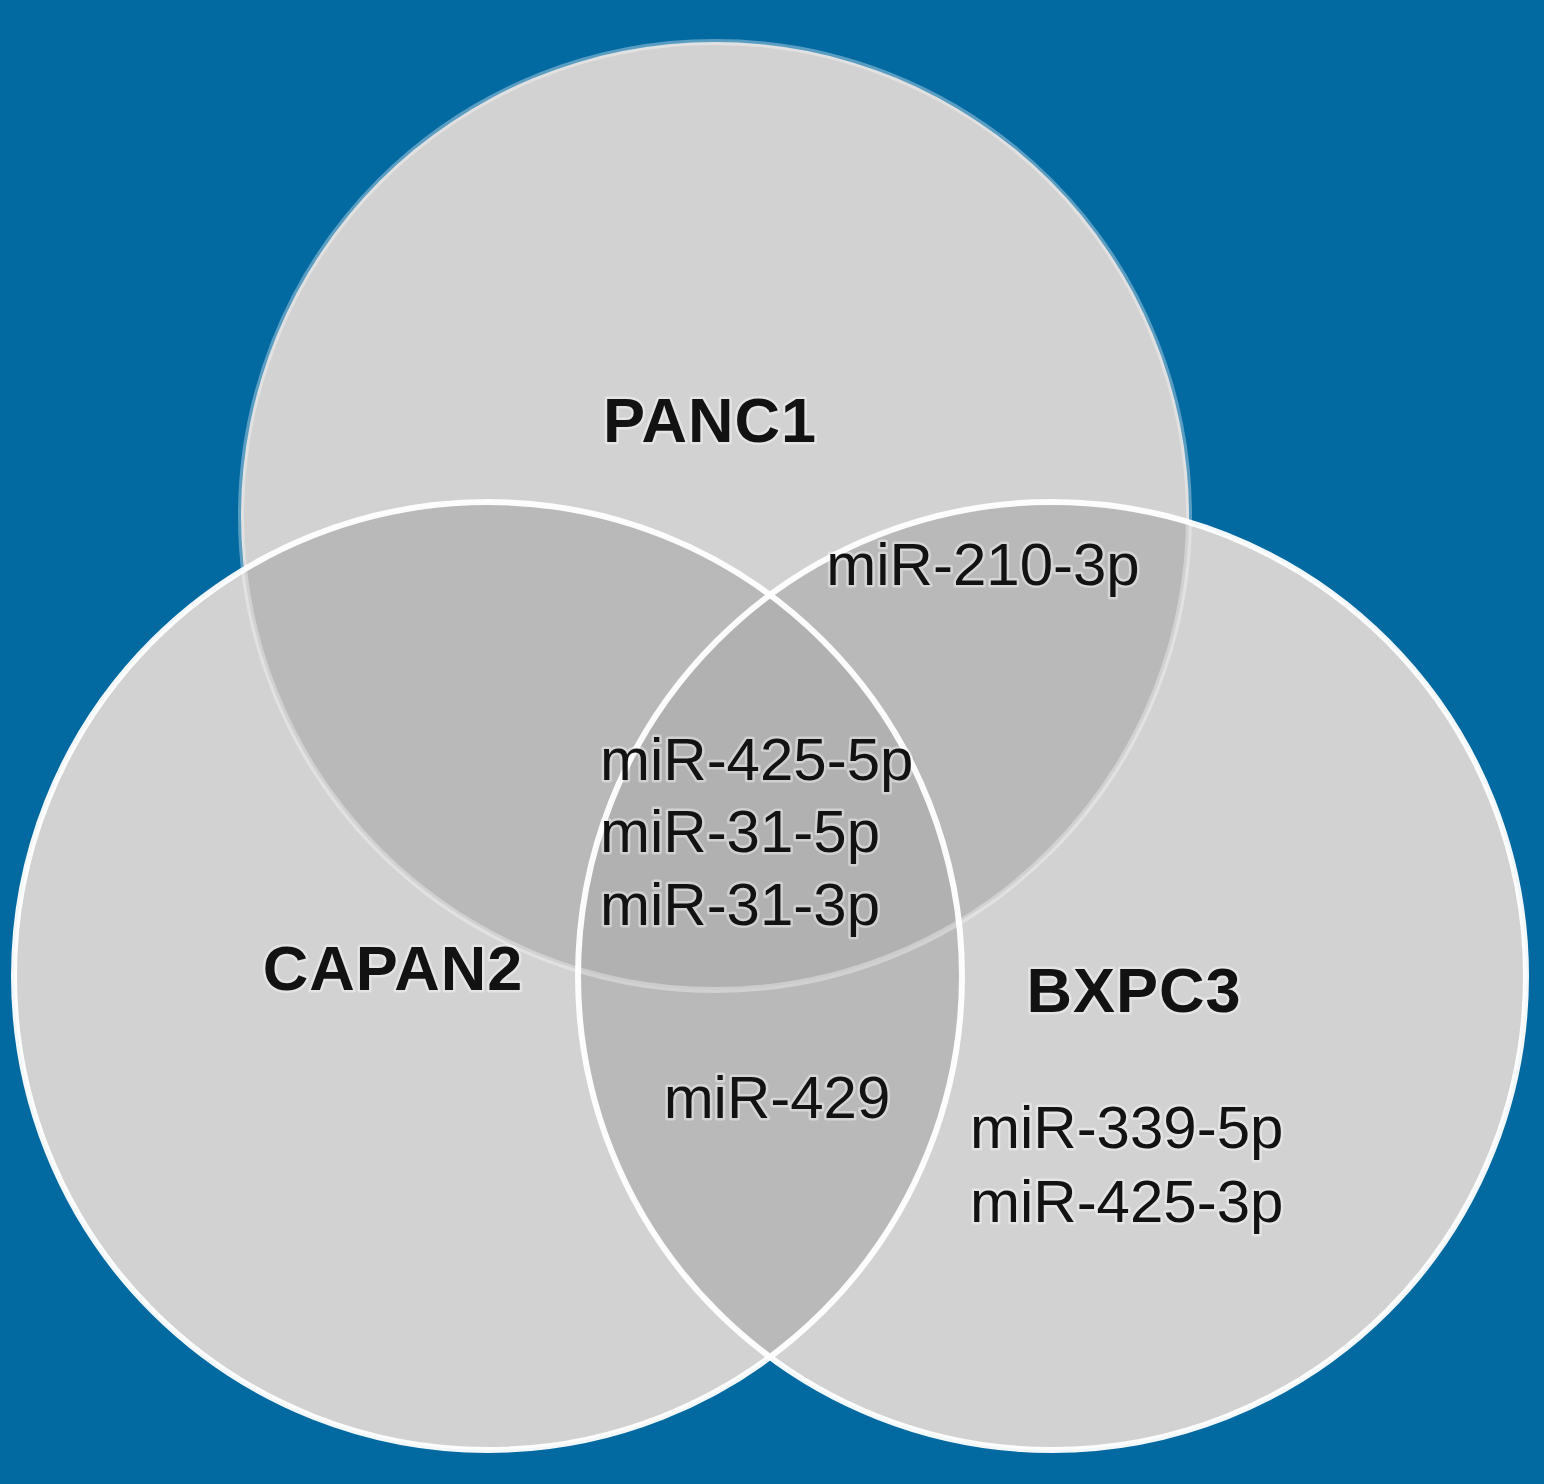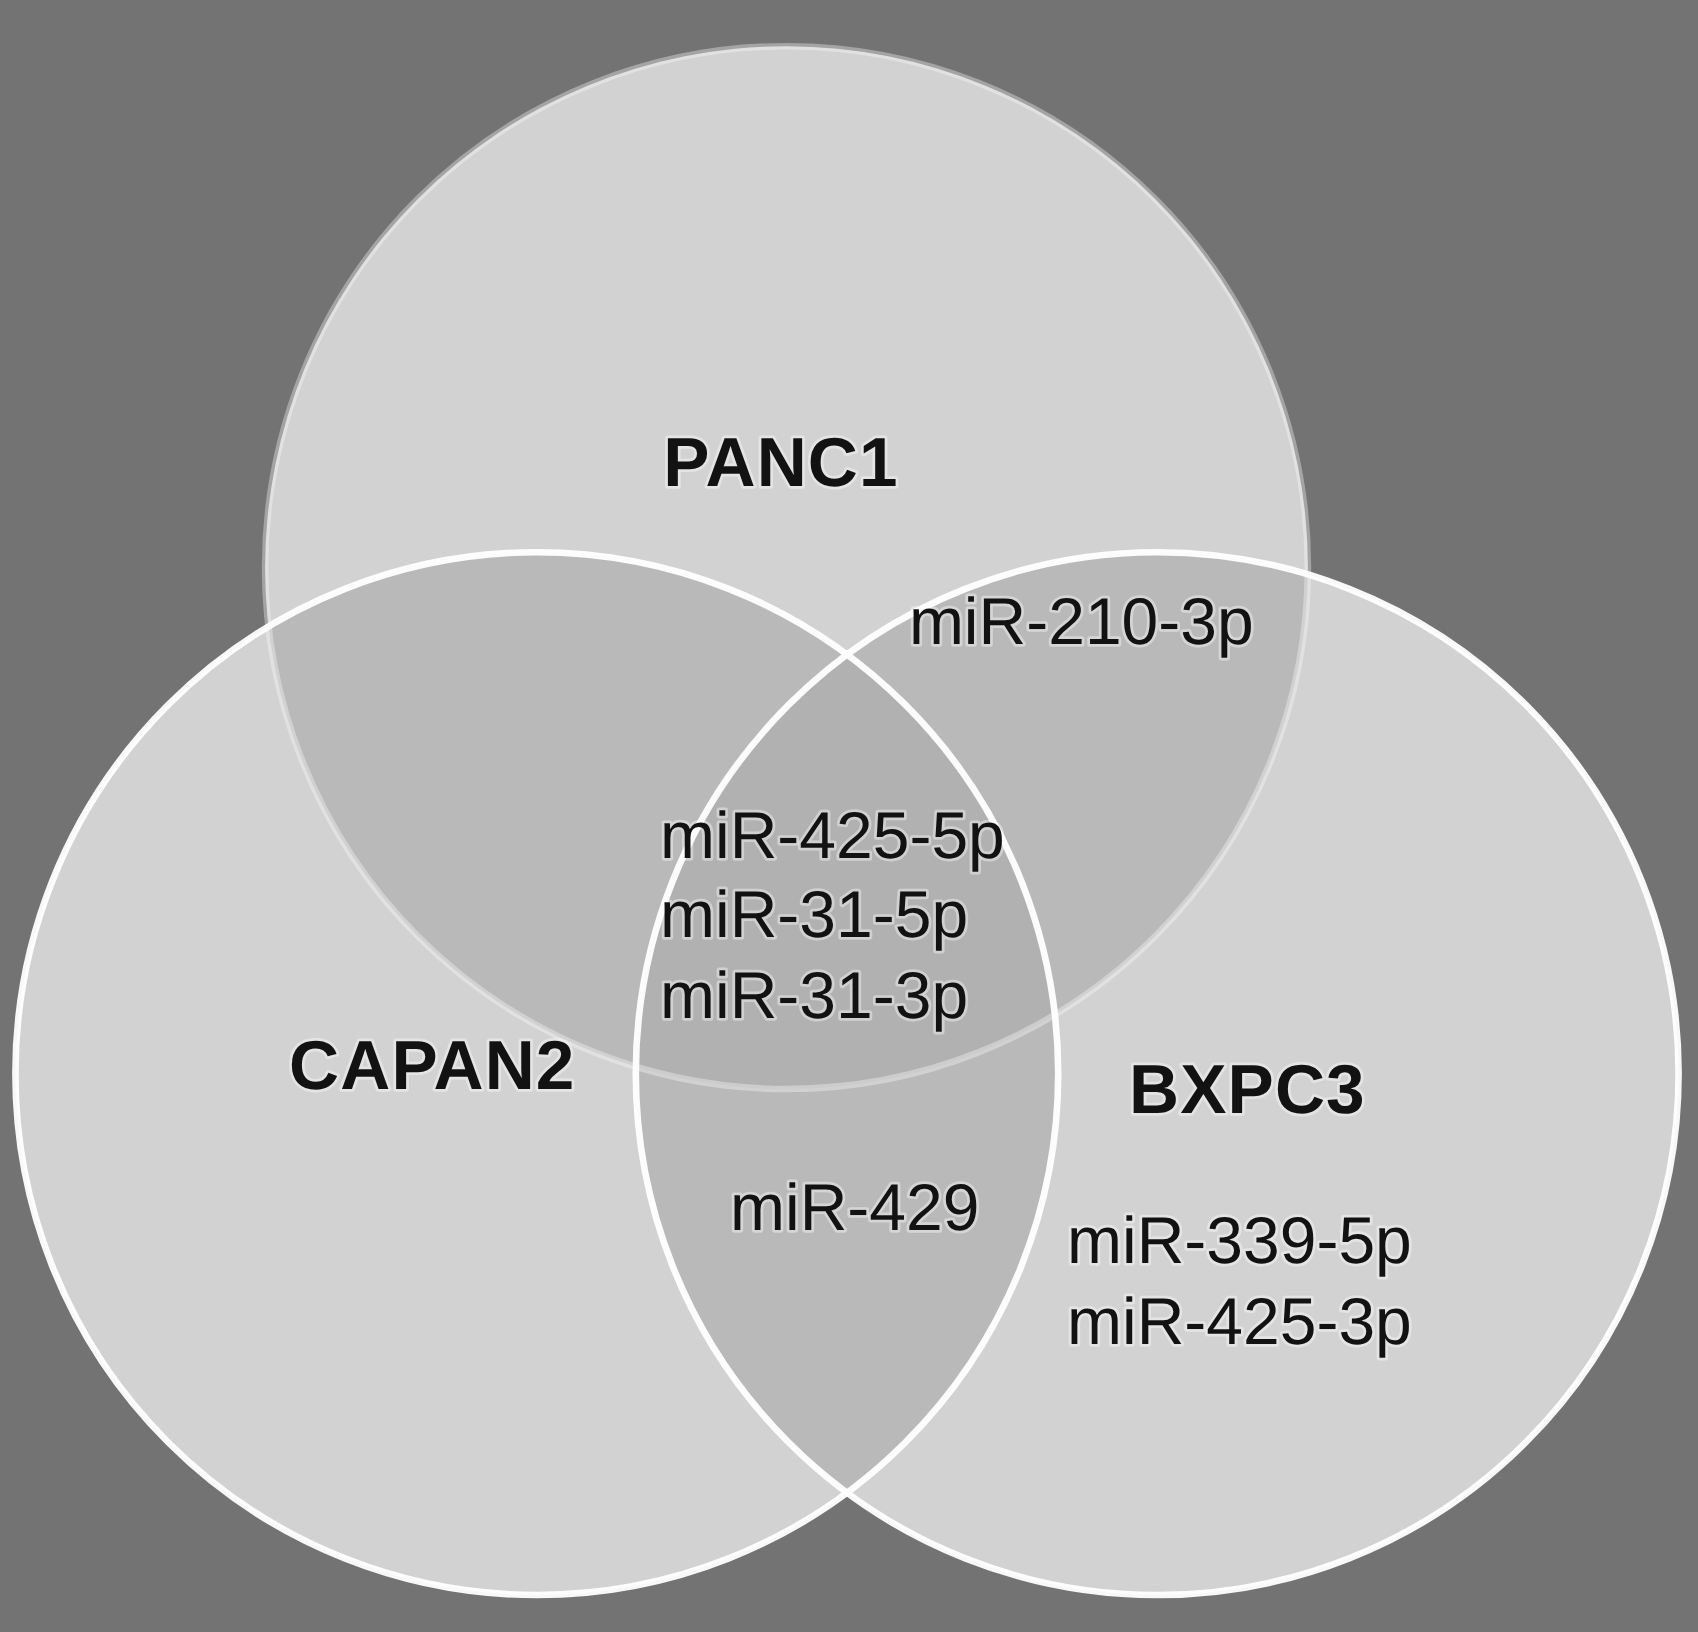--- a/index.html
+++ b/index.html
@@ -4,21 +4,21 @@
 <style>
   html, body {
     margin: 0;
     padding: 0;
     background: #ffffff;
   }
   .stage {
     position: relative;
     width: 1544px;
     height: 1484px;
-    background: #737373;
+    background: #0369a1;
     overflow: hidden;
   }
   svg { display: block; }
   text {
     font-family: "Liberation Sans", sans-serif;
     fill: #121212;
     paint-order: stroke;
     stroke: rgba(255,255,255,0.40);
     stroke-width: 5px;
     stroke-linejoin: round;

